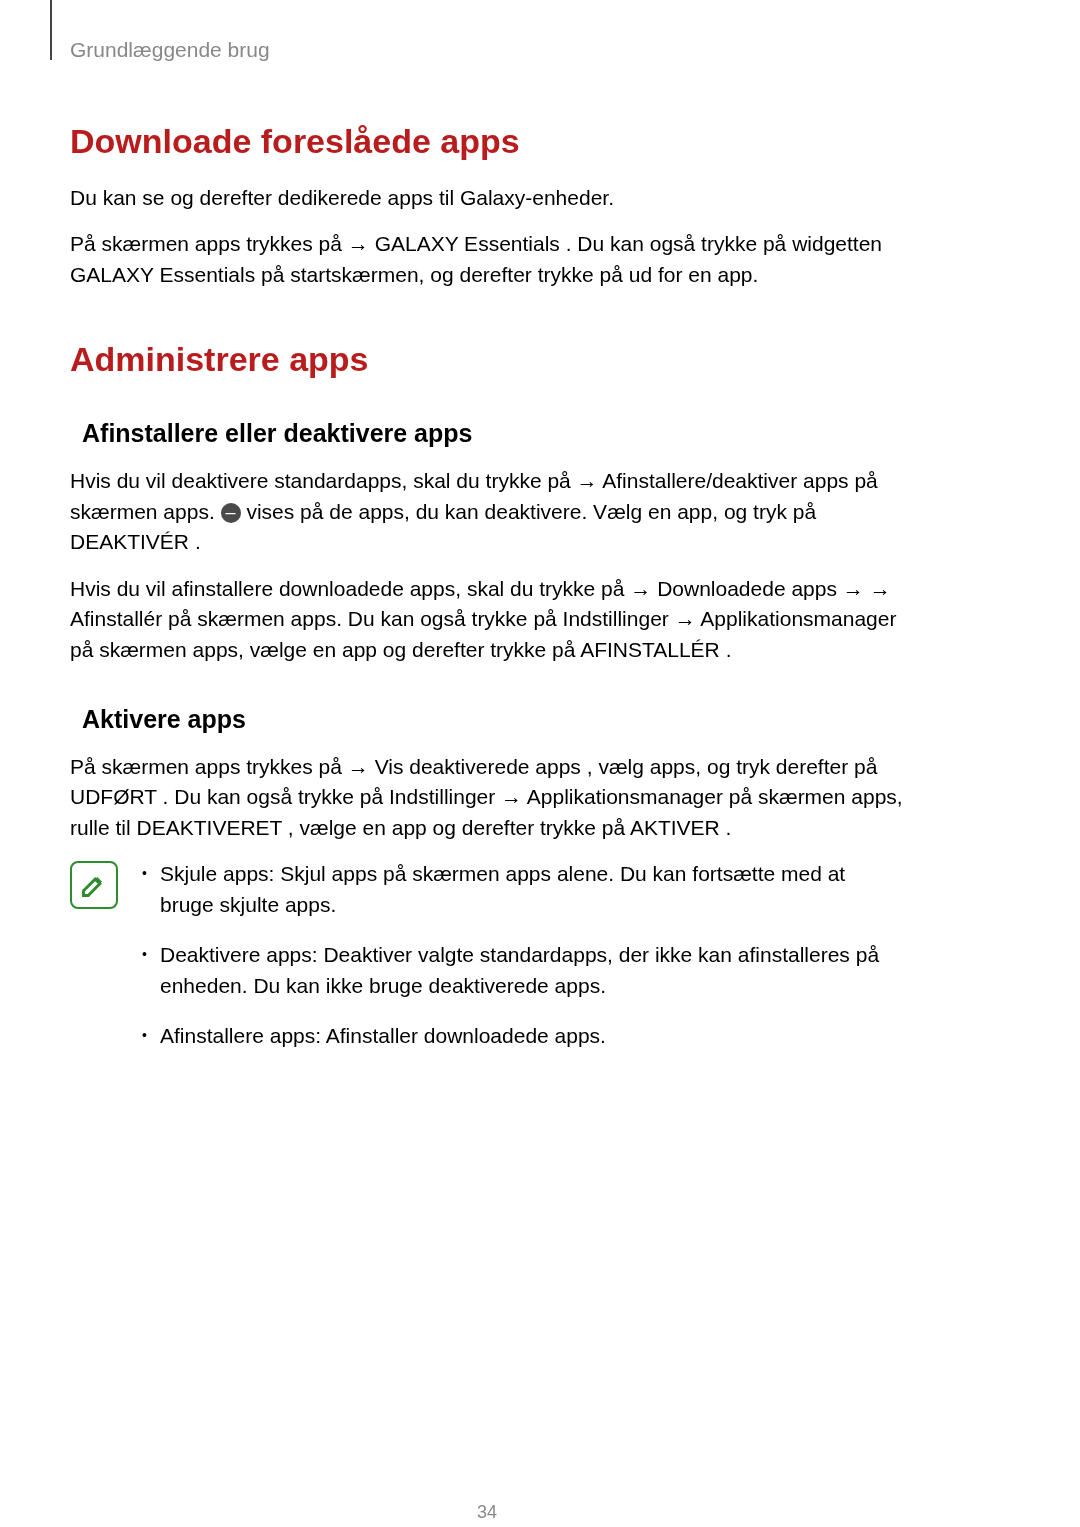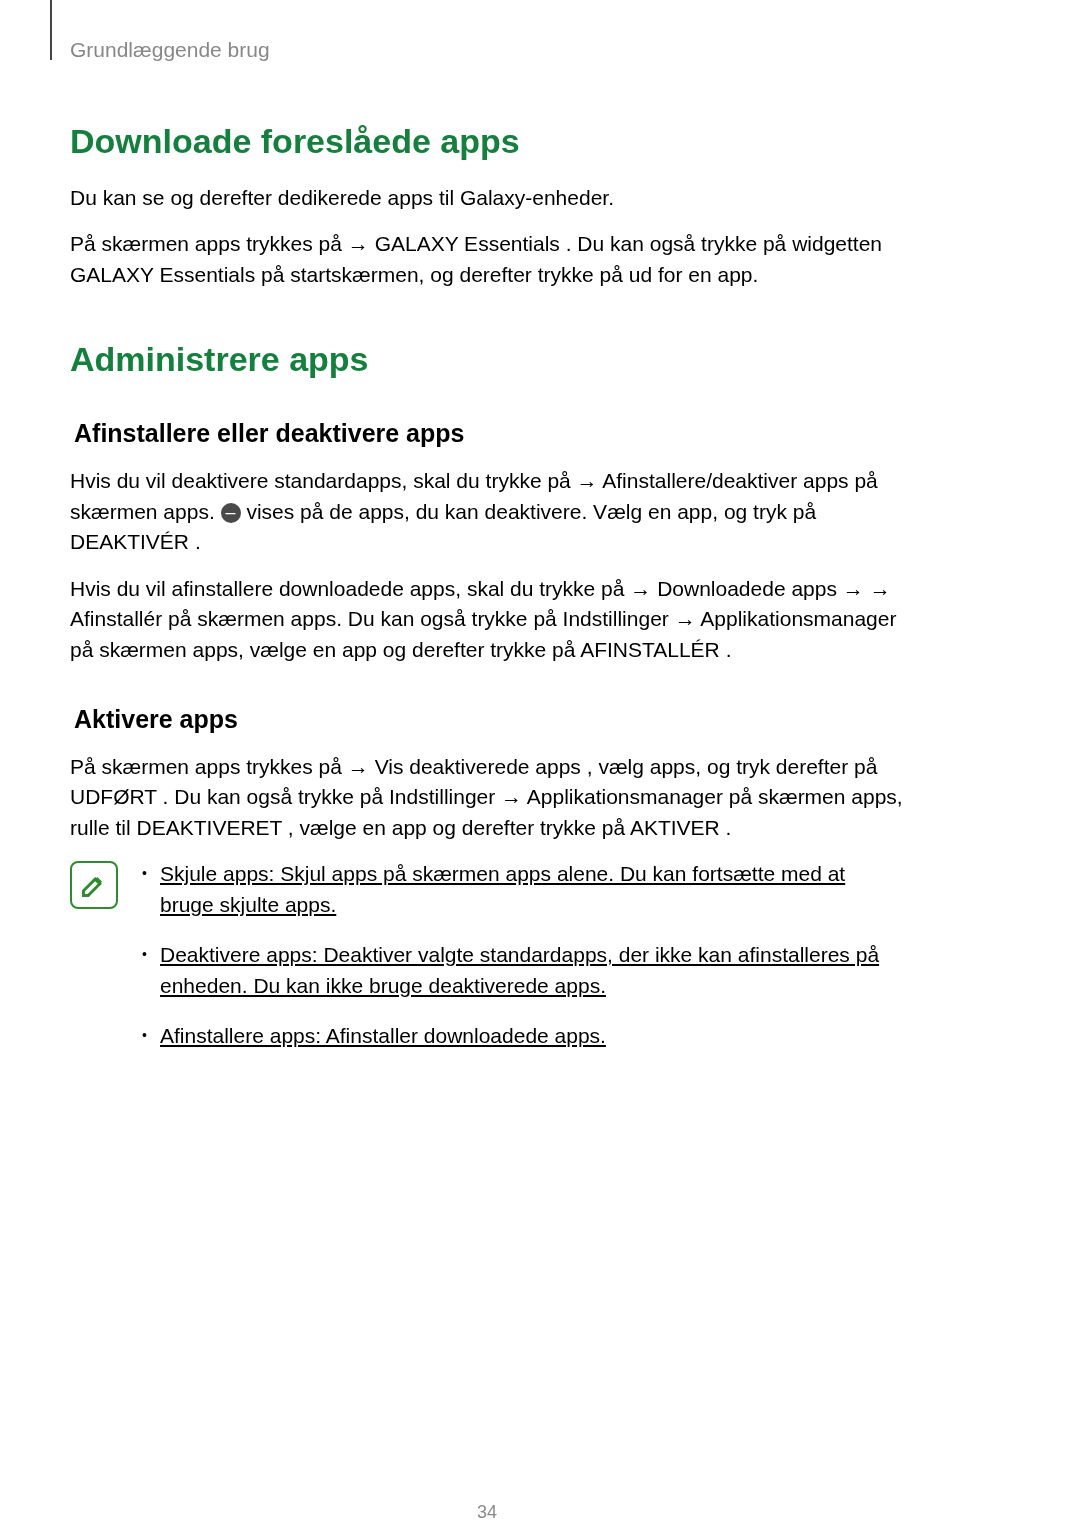--- a/index.html
+++ b/index.html
@@ -23,29 +23,29 @@
     width: 2px;
     height: 60px;
     background: #444;
   }
   .breadcrumb {
     font-size: 21px;
     color: #888;
     margin-bottom: 60px;
   }
   h1 {
-    color: #15803d;
+    color: #b91c1c;
     font-size: 34px;
     font-weight: 700;
     margin: 0 0 22px 0;
   }
   h2 {
     font-size: 25px;
     font-weight: 700;
-    margin: 40px 0 18px 4px;
+    margin: 40px 0 18px 12px;
   }
   p {
     font-size: 21px;
     line-height: 1.45;
     margin: 0 0 16px 0;
   }
   .arrow {
     font-size: 21px;
   }
   .minus-icon {
@@ -90,21 +90,20 @@
     list-style: none;
     padding: 0;
     margin: 0;
     font-size: 21px;
     line-height: 1.45;
   }
   .note-list li {
     position: relative;
     padding-left: 22px;
     margin-bottom: 20px;
-    text-decoration: underline;
   }
   .note-list li::before {
     content: "•";
     position: absolute;
     left: 4px;
     top: 0;
     font-size: 14px;
     line-height: 28px;
   }
   .page-num {

